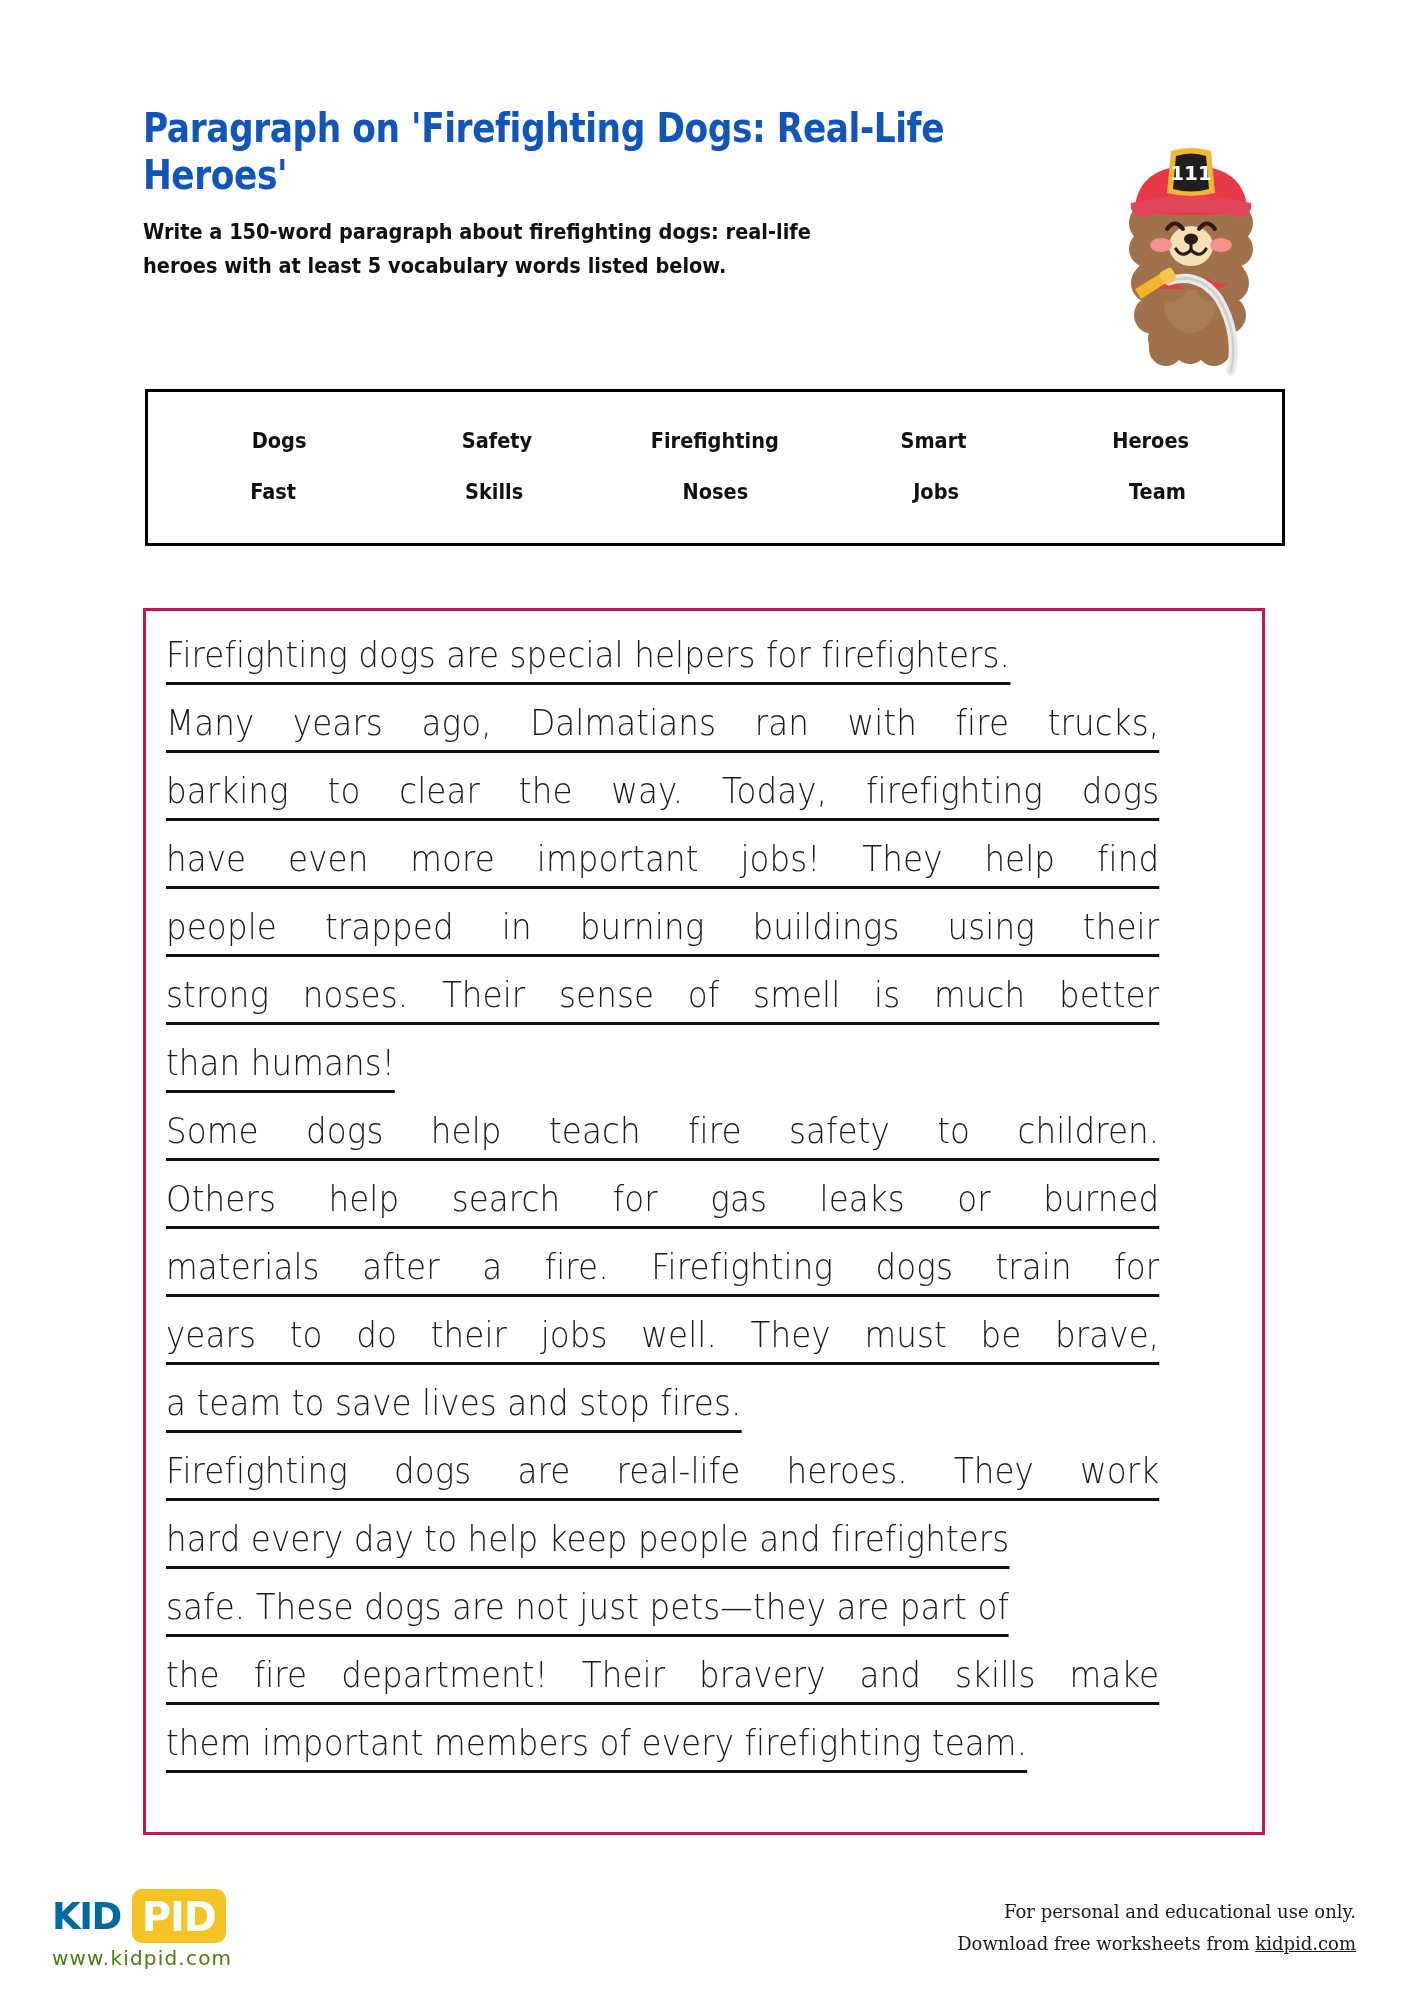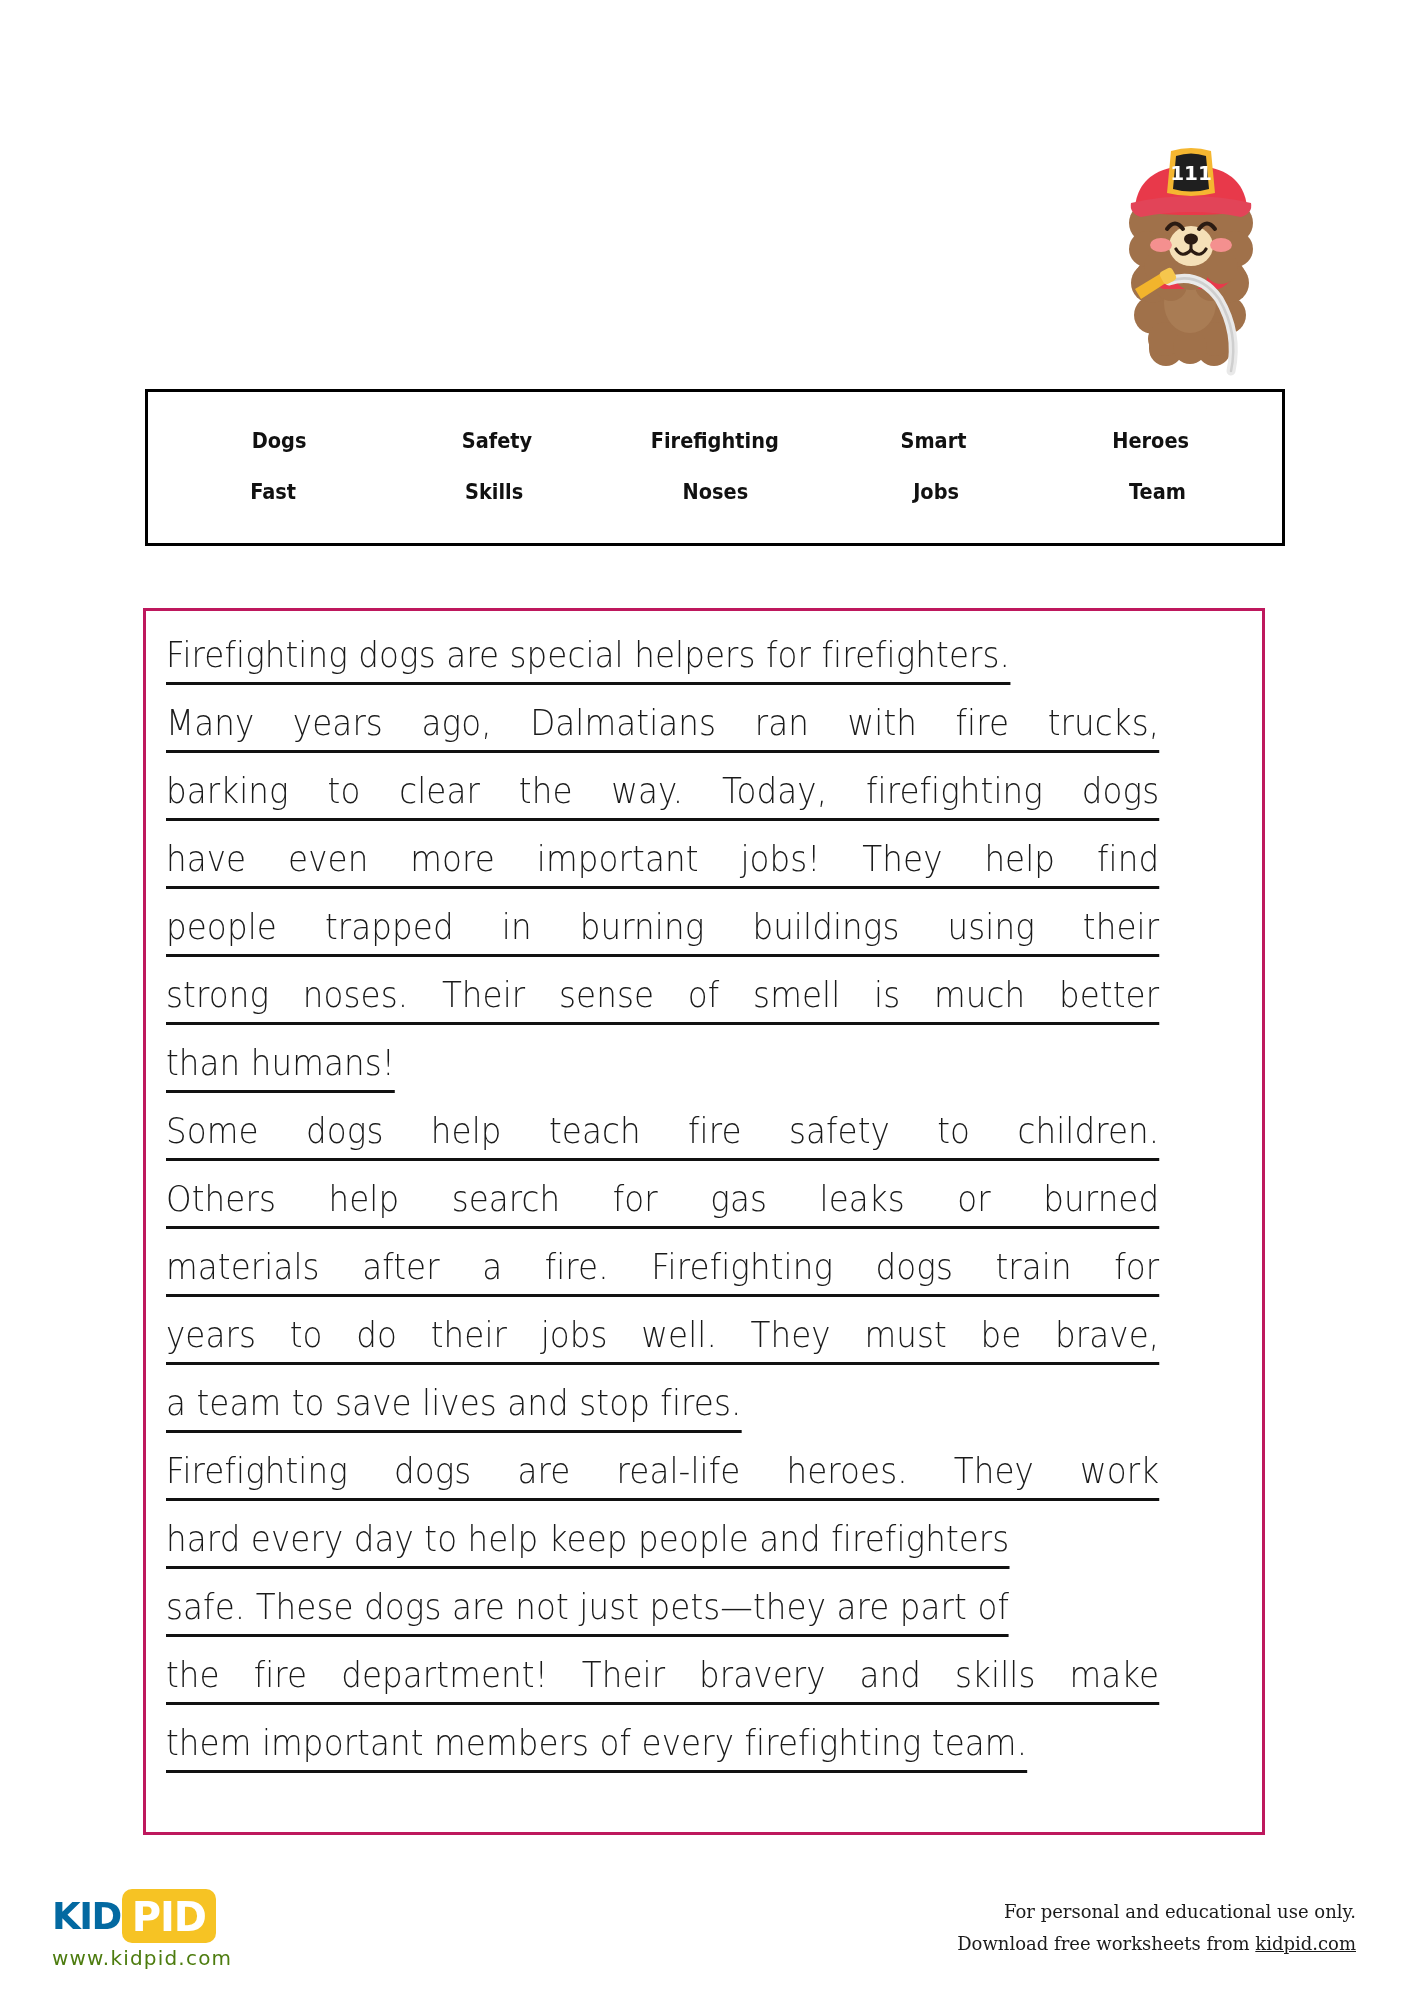--- a/index.html
+++ b/index.html
@@ -177,21 +177,21 @@
   .brand-kid {
     font-family: "DejaVu Sans", sans-serif;
     font-size: 37px;
     font-weight: 700;
     color: #0369a1;
     letter-spacing: -1.5px;
     line-height: 1;
   }
 
   .brand-pid {
-    margin-left: 1px;
+    margin-left: 11px;
     background: #f6c324;
     border-radius: 10px;
     padding: 7px 10px 5px 10px;
     font-family: "DejaVu Sans", sans-serif;
     font-size: 40px;
     font-weight: 700;
     color: #ffffff;
     letter-spacing: -1px;
     line-height: 1.05;
   }
@@ -221,20 +221,31 @@
     color: #1b1b1b;
   }
 </style>
 </head>
 <body>
 
 <div class="page">
 
   <div class="header">
 
+    <div class="header-text">
+      <div class="worksheet-title">
+        <div>Paragraph on 'Firefighting Dogs: Real-Life</div>
+        <div>Heroes'</div>
+      </div>
+
+      <div class="worksheet-subtitle">
+        <div>Write a 150-word paragraph about firefighting dogs: real-life</div>
+        <div>heroes with at least 5 vocabulary words listed below.</div>
+      </div>
+    </div>
 
     <div class="mascot">
       <svg viewBox="0 0 200 280" xmlns="http://www.w3.org/2000/svg">
 
         <g fill="#a0714a">
           <rect x="58" y="205" width="34" height="58" rx="17"></rect>
           <rect x="106" y="205" width="34" height="58" rx="17"></rect>
         </g>
 
         <g fill="#a0714a">

